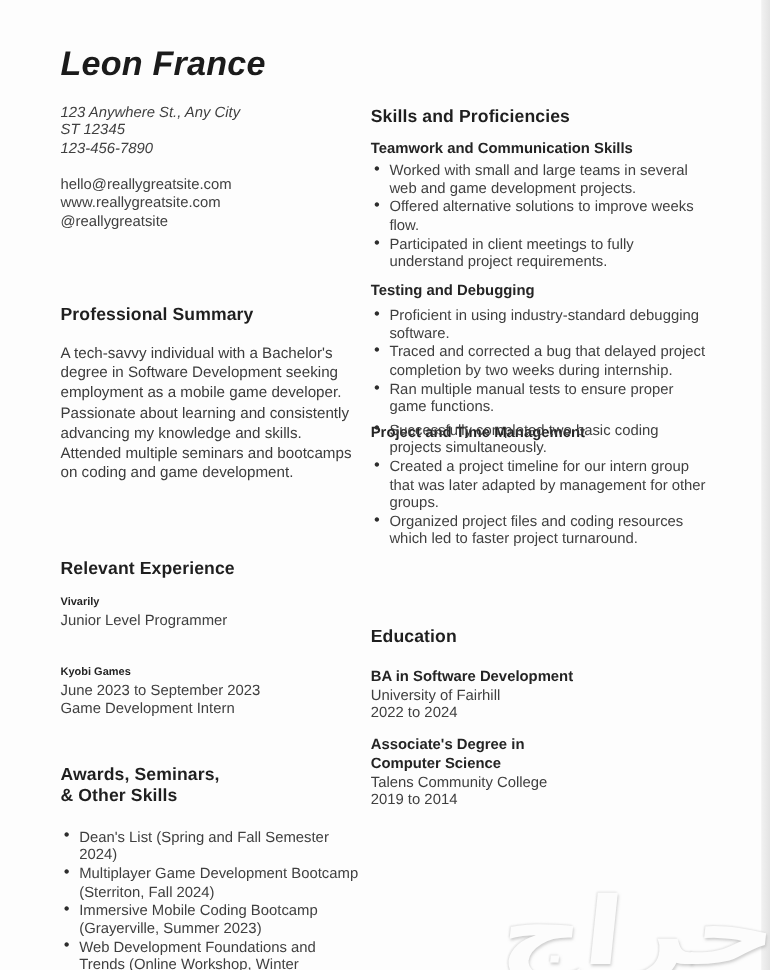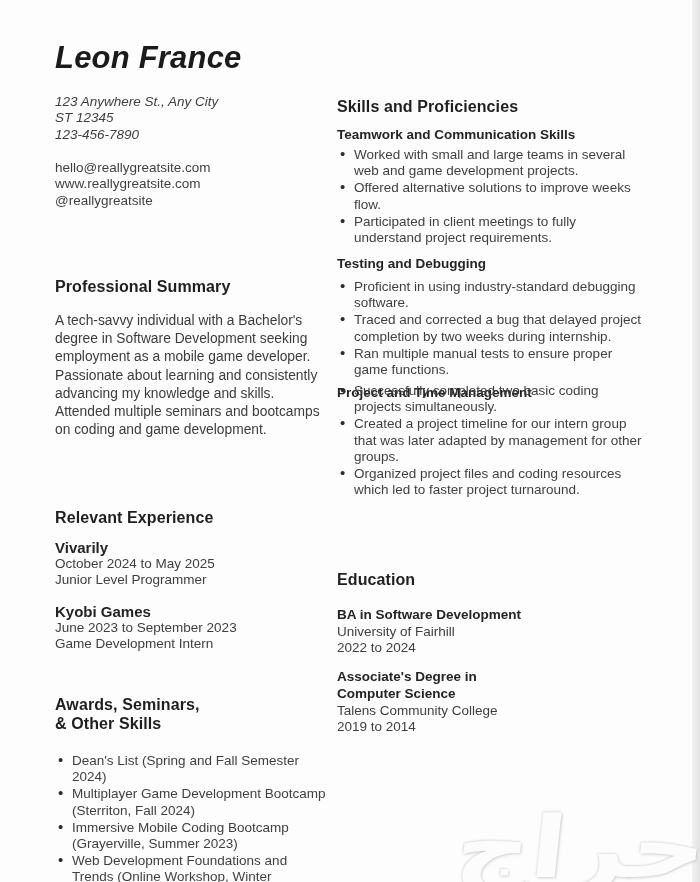--- a/index.html
+++ b/index.html
@@ -25,21 +25,21 @@
   .abs { position: absolute; }
   .left-col  { left: 55px;  width: 272px; }
   .right-col { left: 337px; width: 308px; }
   .body-text { font-size: 13.5px; line-height: 16.4px; color: #3f3f3f; }
   .para      { font-size: 13.8px; line-height: 18.2px; color: #3c3c3c; }
   .section-heading {
     font-size: 16px; font-weight: bold; color: #1f1f1f;
     letter-spacing: 0.1px; line-height: 19px;
   }
   .sub-heading { font-size: 13.5px; font-weight: bold; color: #242424; line-height: 16.5px; }
-  .job-company { font-size: 15px; font-weight: bold; color: #242424; line-height: 17px; }
+  .job-company { font-size: 10px; font-weight: bold; color: #242424; line-height: 17px; }
   .degree      { font-size: 13.5px; font-weight: bold; color: #242424; line-height: 16.8px; }
   .pre { white-space: pre-line; }
   ul.bullets { list-style: none; margin-top: 3px; }
   ul.bullets li {
     position: relative;
     padding-left: 17px;
     font-size: 13.5px; line-height: 16.4px; color: #3f3f3f;
     margin-bottom: 0.5px;
   }
   ul.bullets li::before {
@@ -78,21 +78,20 @@
   <div>@reallygreatsite</div>
 </div>
 
 <div class="abs left-col section-heading" style="top:277px;">Professional Summary</div>
 <div class="abs left-col para" style="top:312px;">A tech-savvy individual with a Bachelor's degree in Software Development seeking employment as a mobile game developer. Passionate about learning and consistently advancing my knowledge and skills. Attended multiple seminars and bootcamps on coding and game development.</div>
 
 <div class="abs left-col section-heading" style="top:508px;">Relevant Experience</div>
 
 <div class="abs left-col" style="top:539px;">
   <div class="job-company">Vivarily</div>
-  <div class="body-text">October 2024 to May 2025</div>
   <div class="body-text">Junior Level Programmer</div>
 </div>
 
 <div class="abs left-col" style="top:603px;">
   <div class="job-company">Kyobi Games</div>
   <div class="body-text">June 2023 to September 2023</div>
   <div class="body-text">Game Development Intern</div>
 </div>
 
 <div class="abs left-col section-heading pre" style="top:695px;">Awards, Seminars,

